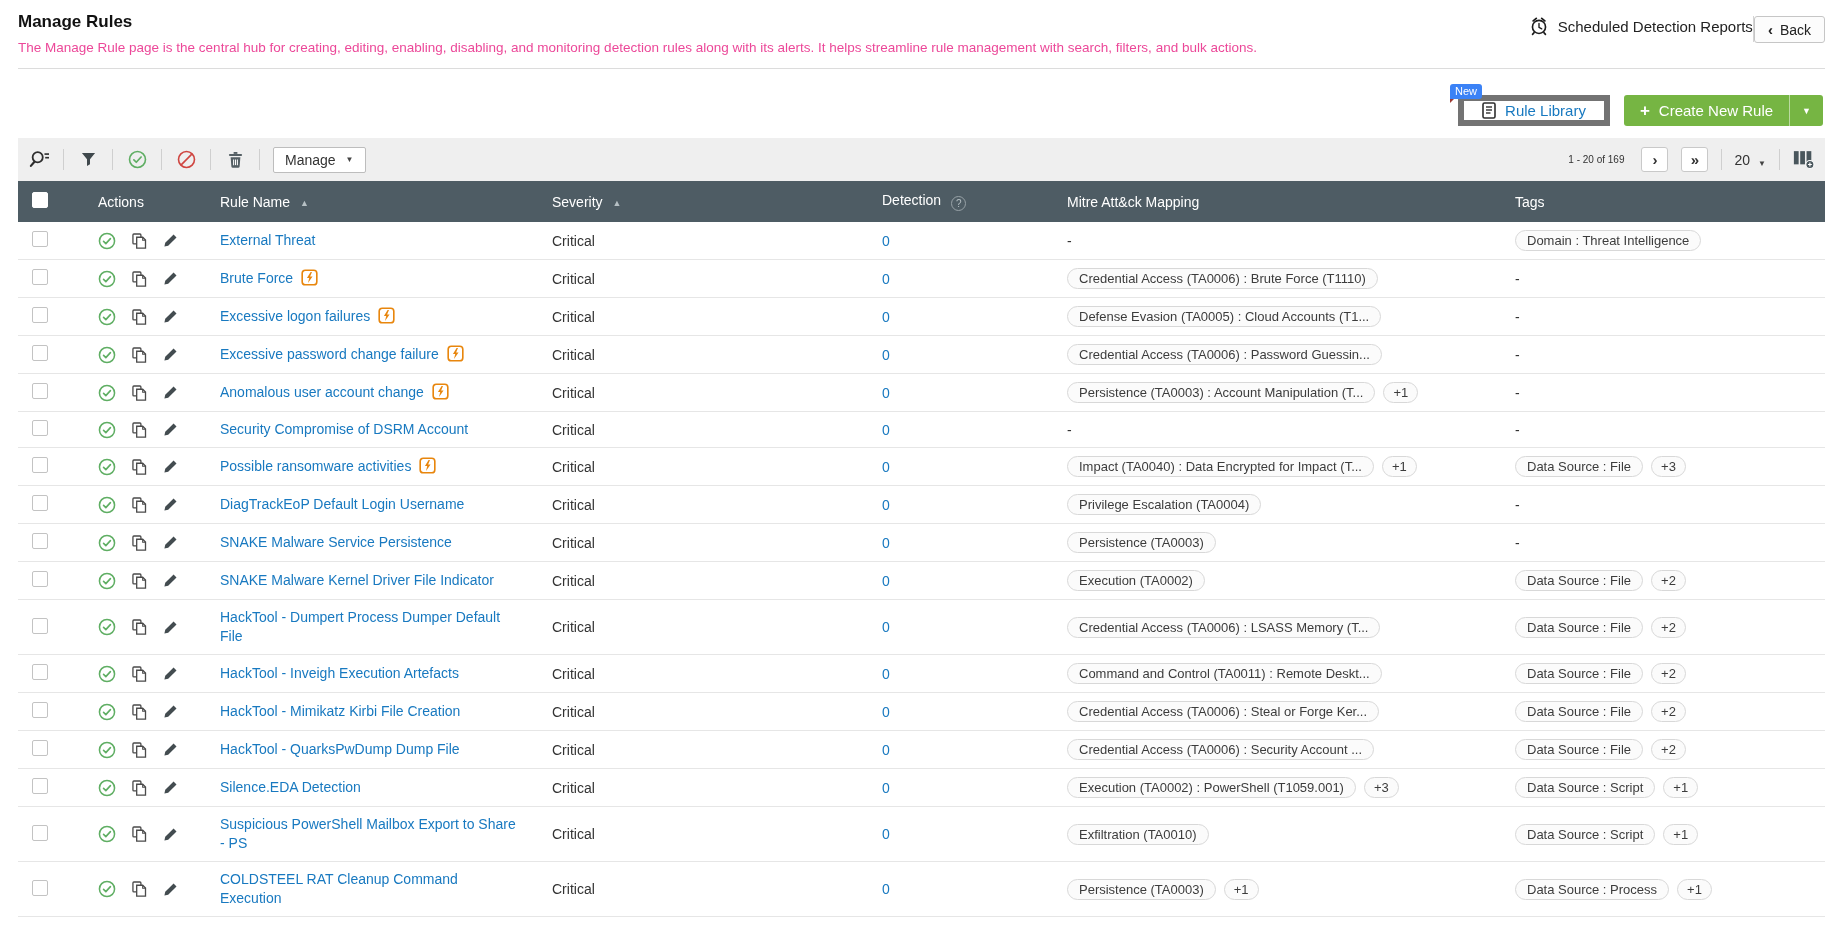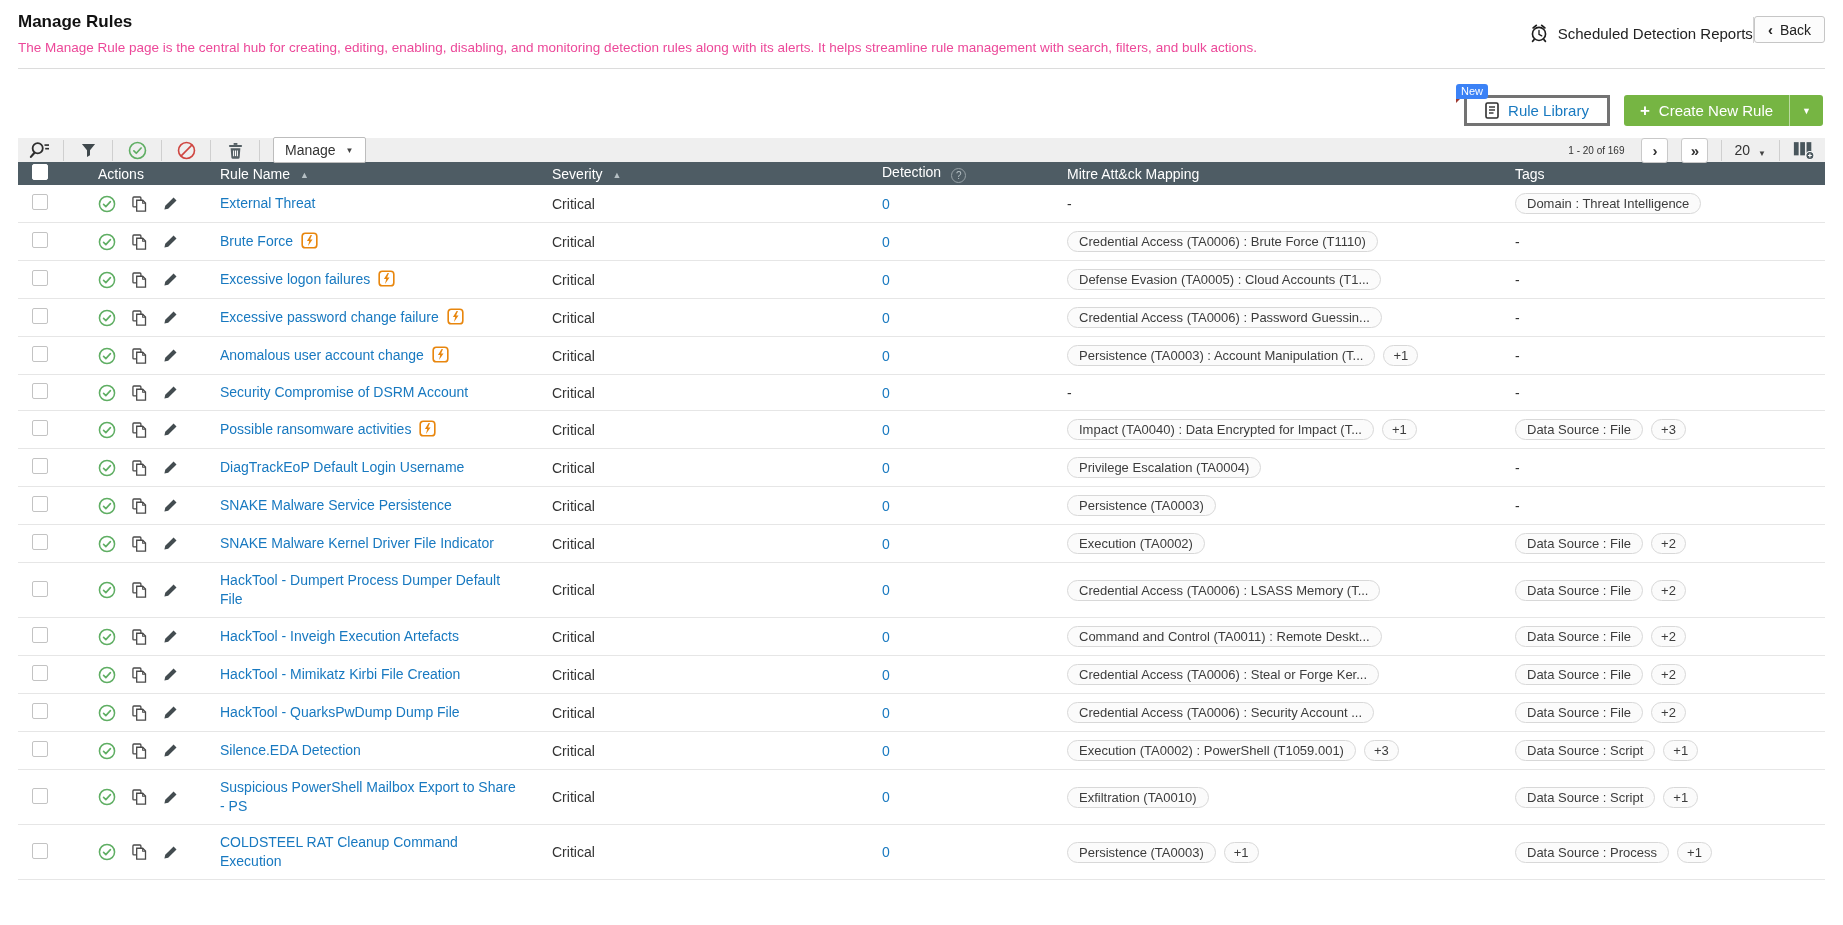--- a/index.html
+++ b/index.html
@@ -3,52 +3,52 @@
 <meta charset="utf-8">
 <style>
   * { margin:0; padding:0; box-sizing:border-box; }
   html,body { background:#fff; width:1843px; min-height:925px; font-family:"Liberation Sans", sans-serif; color:#333; }
   .page { padding:10px 18px 12px 18px; }
 
   
   .top-header { display:flex; justify-content:space-between; align-items:flex-start; }
   .page-title { font-size:17px; font-weight:bold; color:#111; padding-top:2px; }
   .page-subtitle { font-size:13.5px; color:#ec4899; margin-top:8px; }
-  .top-right { display:flex; align-items:flex-end; gap:0; padding-top:6px; }
+  .top-right { display:flex; align-items:flex-start; gap:0; padding-top:6px; }
   .sched-link { display:flex; align-items:center; gap:9px; font-size:15px; color:#222; cursor:pointer; text-decoration:none; }
   .vdiv { width:1px; height:26px; background:#d4d4d4; }
   .back-btn { display:inline-flex; align-items:center; gap:7px; background:#fcfcfc; border:1px solid #c6c6c6; border-radius:3px; height:27px; padding:0 13px; font-size:14px; color:#222; font-family:inherit; cursor:pointer; }
   .back-btn .chev { font-weight:bold; font-size:15px; line-height:1; }
   .hr { border:none; border-top:1px solid #dcdcdc; margin-top:13px; }
 
   
   .btn-row { display:flex; justify-content:flex-end; align-items:center; gap:14px; margin:26px 2px 12px 0; }
   .rl-wrap { position:relative; }
-  .rule-library-btn { display:inline-flex; align-items:center; gap:9px; background:#fff; border:3px solid #737373; height:31px; padding:0 18px; font-size:15px; color:#1879c0; font-family:inherit; cursor:pointer; }
+  .rule-library-btn { display:inline-flex; align-items:center; gap:9px; background:#fff; border:6px solid #737373; height:31px; padding:0 18px; font-size:15px; color:#1879c0; font-family:inherit; cursor:pointer; }
   .new-badge { position:absolute; top:-11px; left:-8px; background:#3b82f6; color:#fff; font-size:11px; padding:1px 5px 2px; border-radius:3px 3px 3px 0; z-index:2; }
   .new-badge::after { content:""; position:absolute; left:0; bottom:-4px; border-width:4px 4px 0 0; border-style:solid; border-color:#9e3a32 transparent transparent transparent; }
   .create-btn { display:inline-flex; align-items:stretch; background:#76b543; border-radius:3px; color:#fff; cursor:pointer; overflow:hidden; height:31px; }
   .create-main { display:flex; align-items:center; gap:9px; padding:0 16px; font-size:15px; }
   .create-main .plus { font-size:17px; font-weight:bold; line-height:1; }
   .create-caret { display:flex; align-items:center; padding:0 12px; border-left:1px solid rgba(255,255,255,.5); font-size:9px; }
 
   
-  .toolbar { background:#efefef; height:24px; display:flex; align-items:center; justify-content:space-between; padding:0 10px 0 10px; }
+  .toolbar { background:#efefef; height:43px; display:flex; align-items:center; justify-content:space-between; padding:0 10px 0 10px; }
   .tb-left, .tb-right { display:flex; align-items:center; gap:13px; }
   .tb-icon { display:inline-flex; align-items:center; justify-content:center; width:22px; height:22px; cursor:pointer; }
   .vsep { width:1px; height:21px; background:#cfcfcf; }
   .manage-dd { display:inline-flex; align-items:center; gap:10px; background:#fff; border:1px solid #bdbdbd; border-radius:2px; height:26px; padding:0 11px; font-size:14px; color:#333; cursor:pointer; }
   .caret-sm { font-size:8px; color:#444; }
   .range-label { font-size:10px; color:#333; margin-right:3px; }
   .pg-btn { display:inline-flex; align-items:center; justify-content:center; width:27px; height:25px; background:#fff; border:1px solid #c9c9c9; border-radius:3px; font-size:15px; font-weight:bold; color:#333; cursor:pointer; line-height:1; letter-spacing:-2px; }
   .psize { display:inline-flex; align-items:flex-end; gap:8px; font-size:14px; color:#333; cursor:pointer; }
 
   
   table { width:100%; border-collapse:collapse; table-layout:fixed; }
-  thead th { background:#4e5c64; color:#fff; font-weight:normal; font-size:14px; text-align:left; height:23px; padding:0 4px; }
+  thead th { background:#4e5c64; color:#fff; font-weight:normal; font-size:14px; text-align:left; height:41px; padding:0 4px; }
   th.th-check { padding-left:14px; }
   th.th-actions { padding-left:24px; }
   th.th-rule, th.th-sev { cursor:pointer; }
   .sort-arrow { font-size:9px; color:#b6c0c4; margin-left:10px; vertical-align:1px; }
   .help-circle { display:inline-flex; align-items:center; justify-content:center; width:15px; height:15px; border:1px solid #98a2a7; border-radius:50%; font-size:10px; color:#b6c0c4; margin-left:10px; vertical-align:-2px; }
   tbody td { border-bottom:1px solid #e6e6e6; font-size:14px; vertical-align:middle; padding:8px 4px; background:#fff; }
   td.cell-check { padding-left:14px; }
   td.cell-actions { padding-left:24px; }
   .cb { display:inline-block; width:16px; height:16px; background:#fff; border:1px solid #c3c3c3; border-radius:2px; cursor:pointer; }
   .cb-head { border-color:#fff; }

